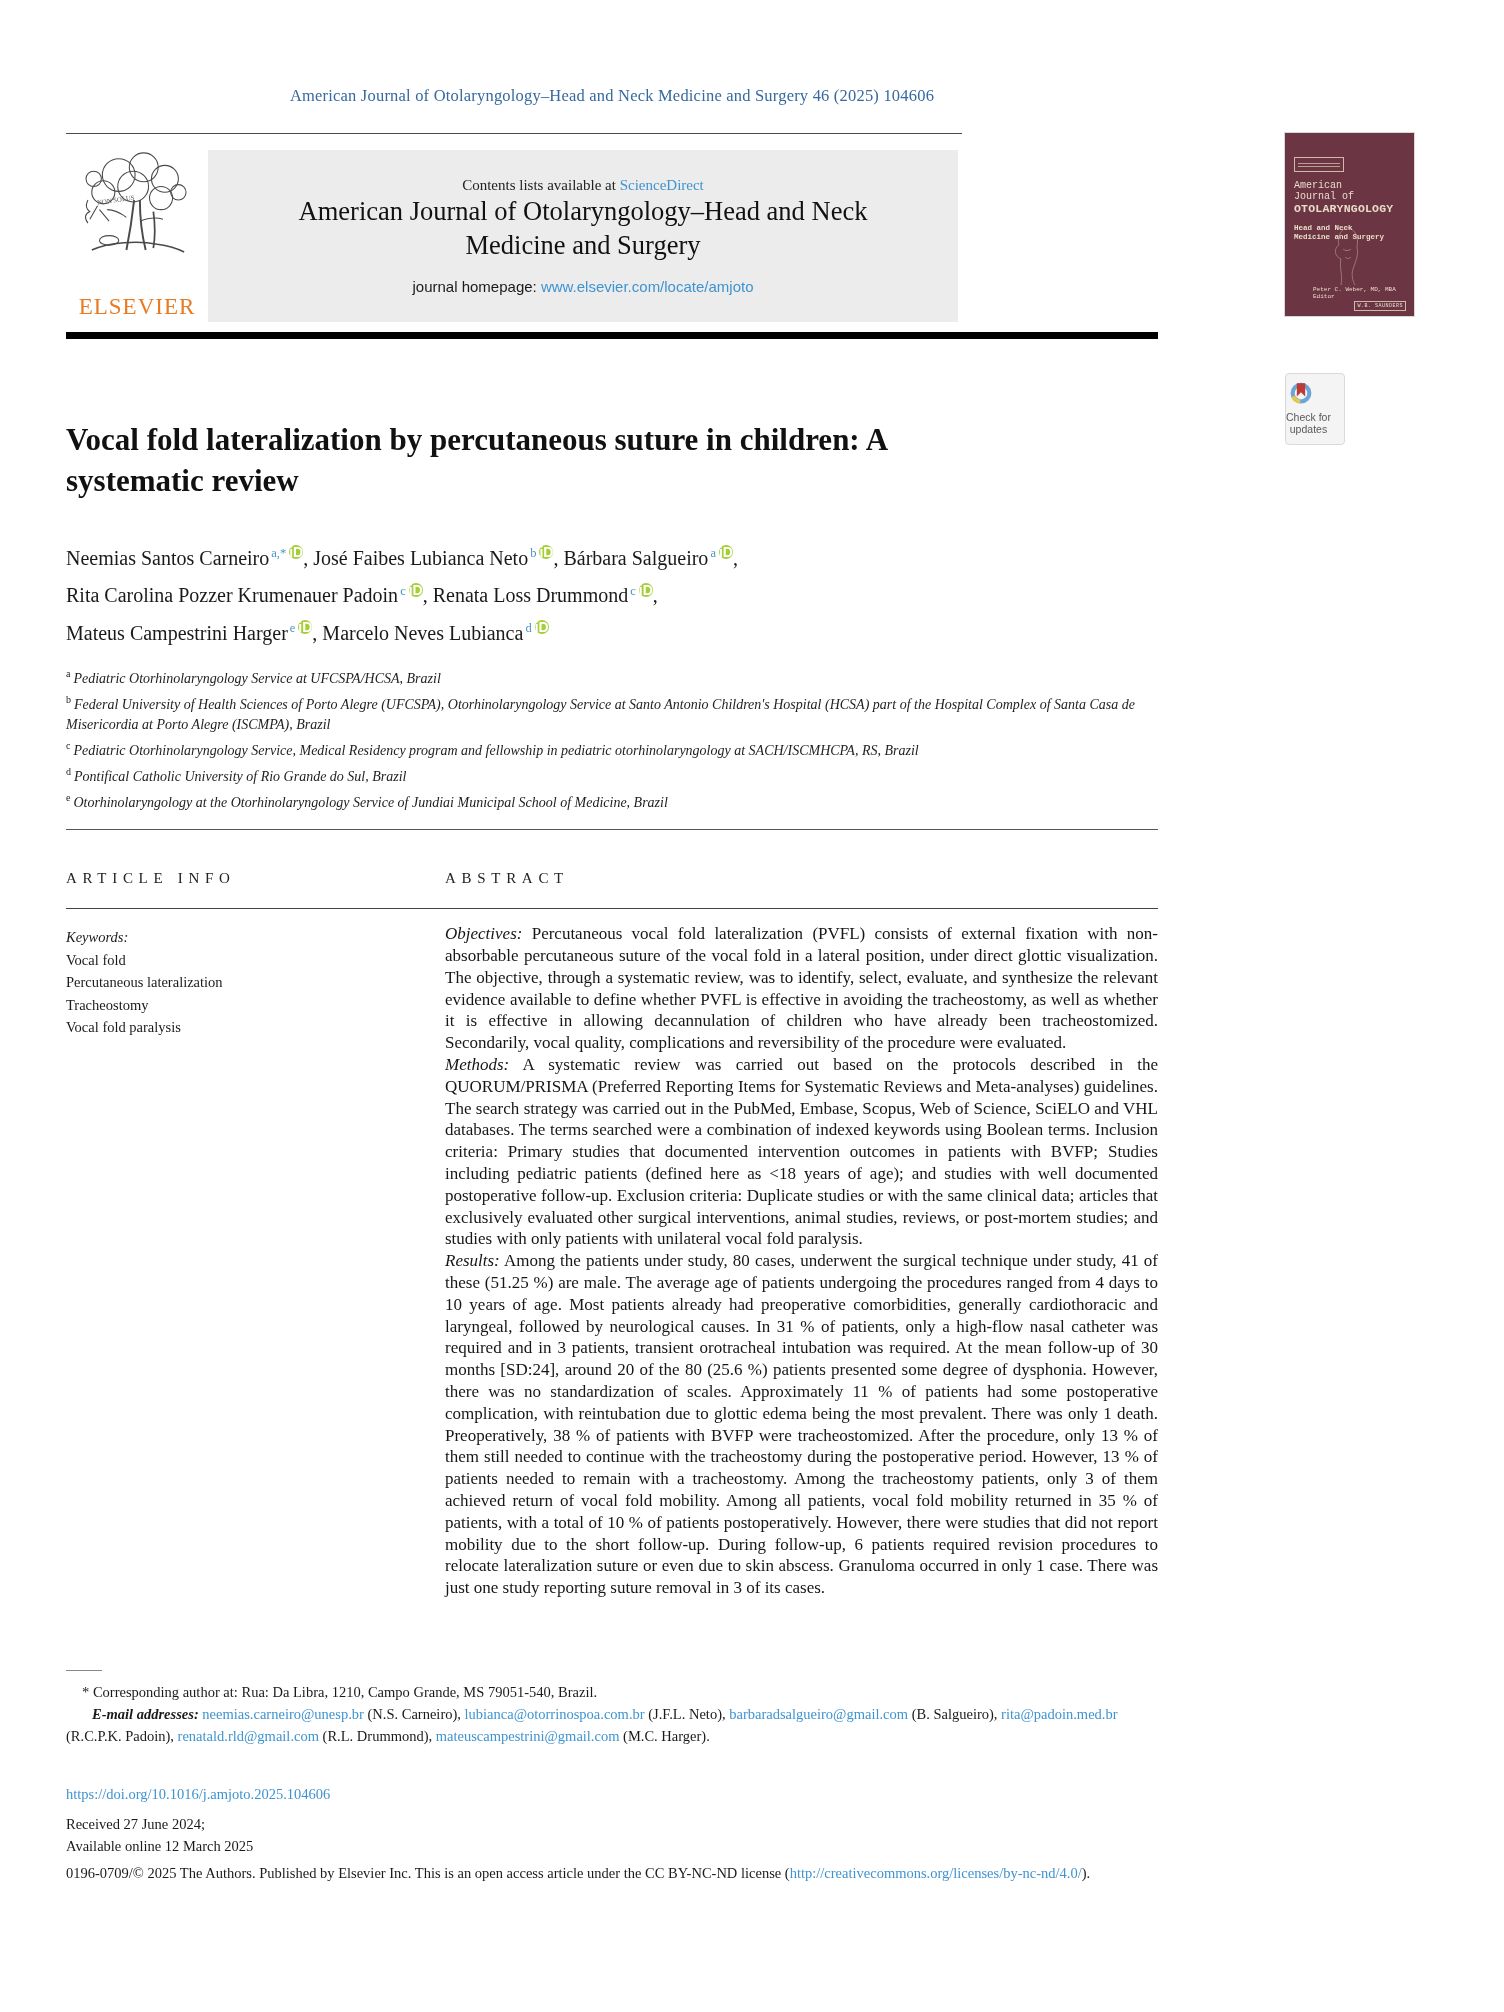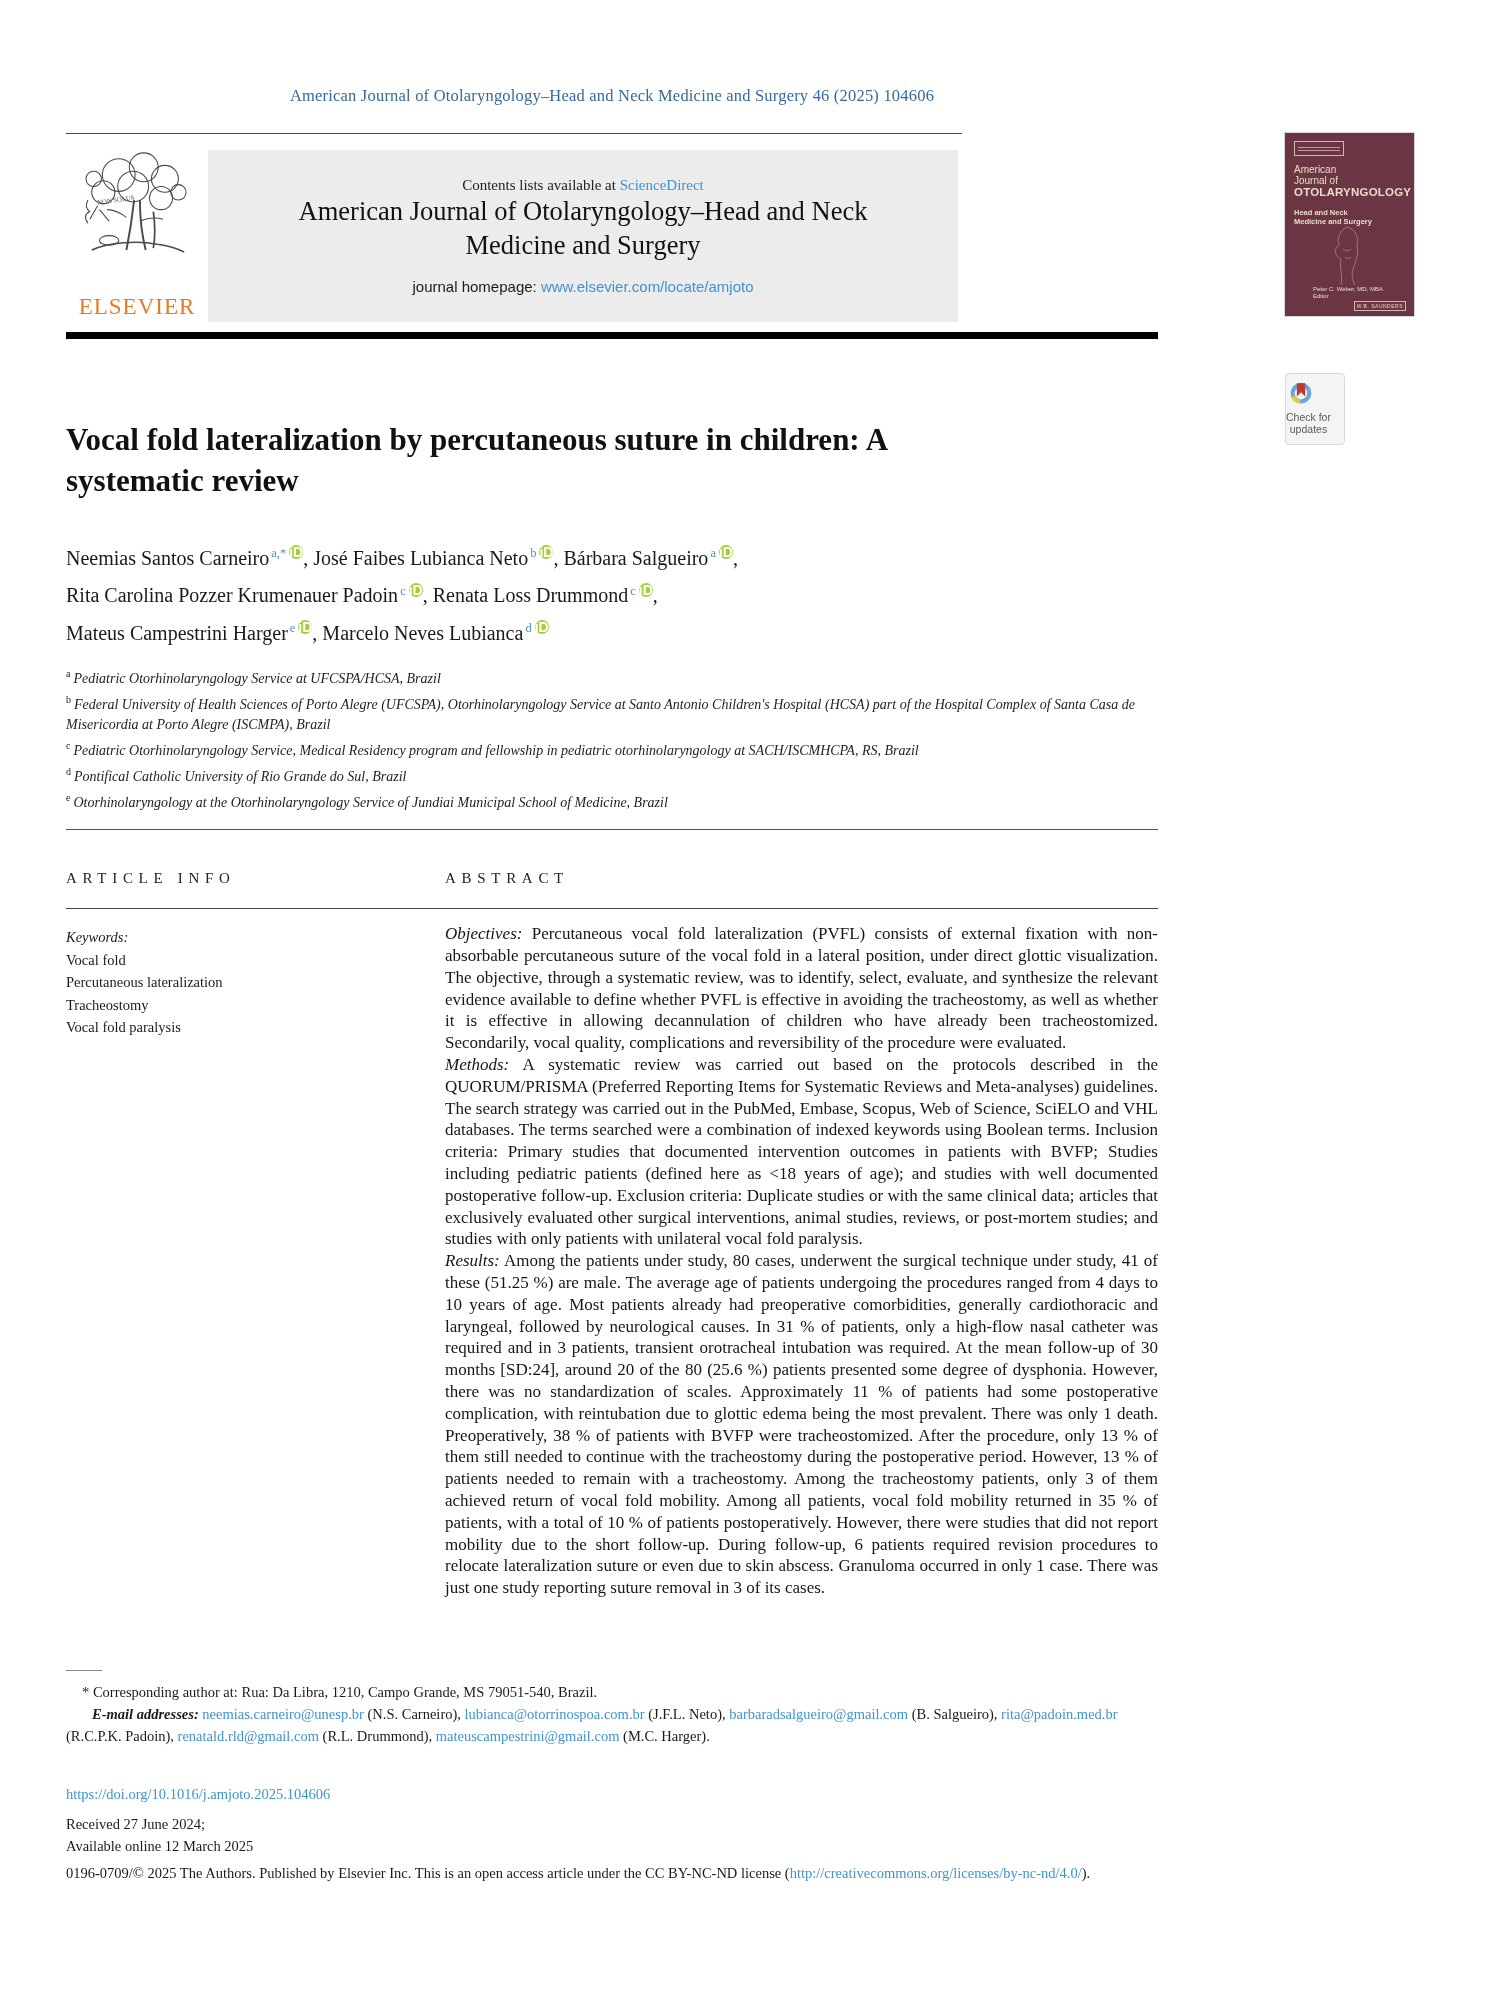--- a/index.html
+++ b/index.html
@@ -32,22 +32,22 @@
   .banner-title {
     font-size:26.5px; line-height:34px; text-align:center;
     max-width:645px; color:#111;
   }
   .homepage-line { margin-top:16px; font-size:15px; font-family:"Liberation Sans", sans-serif; }
   .bar-black { height:7px; background:#000; margin-top:10px; }
 
   
   .cover {
     position:absolute; left:1285px; top:133px; width:129px; height:183px;
-    background:#6b3544; color:#e9dcc8; padding:8px 9px;
-    font-family:Liberation Sans, sans-serif; box-shadow:0 0 0 1px #d8d8d8;
+    background:#6b3544; color:#e9dcc8; padding:24px 9px;
+    font-family:Liberation Mono, monospace; box-shadow:0 0 0 1px #d8d8d8;
   }
   .cover-tag { width:50px; height:15px; border:1px solid #cdbba8; margin-bottom:8px; padding:3px 2px; }
   .cover-tag i { display:block; height:1px; background:#cdbba8; margin:2px 1px; opacity:.8; }
   .cover-l1 { font-size:10px; line-height:11px; }
   .cover-l3 { font-size:11.5px; font-weight:bold; letter-spacing:.2px; line-height:13px; }
   .cover-l4 { margin-top:9px; font-size:7.5px; font-weight:bold; line-height:9px; }
   .cover-sketch { position:absolute; left:28px; top:92px; opacity:.45; }
   .cover-editor { position:absolute; left:28px; bottom:16px; font-size:6px; line-height:7px; }
   .cover-pub { position:absolute; right:8px; bottom:5px; font-size:5px; letter-spacing:.5px; border:1px solid #cdbba8; padding:1px 2px; }
 

